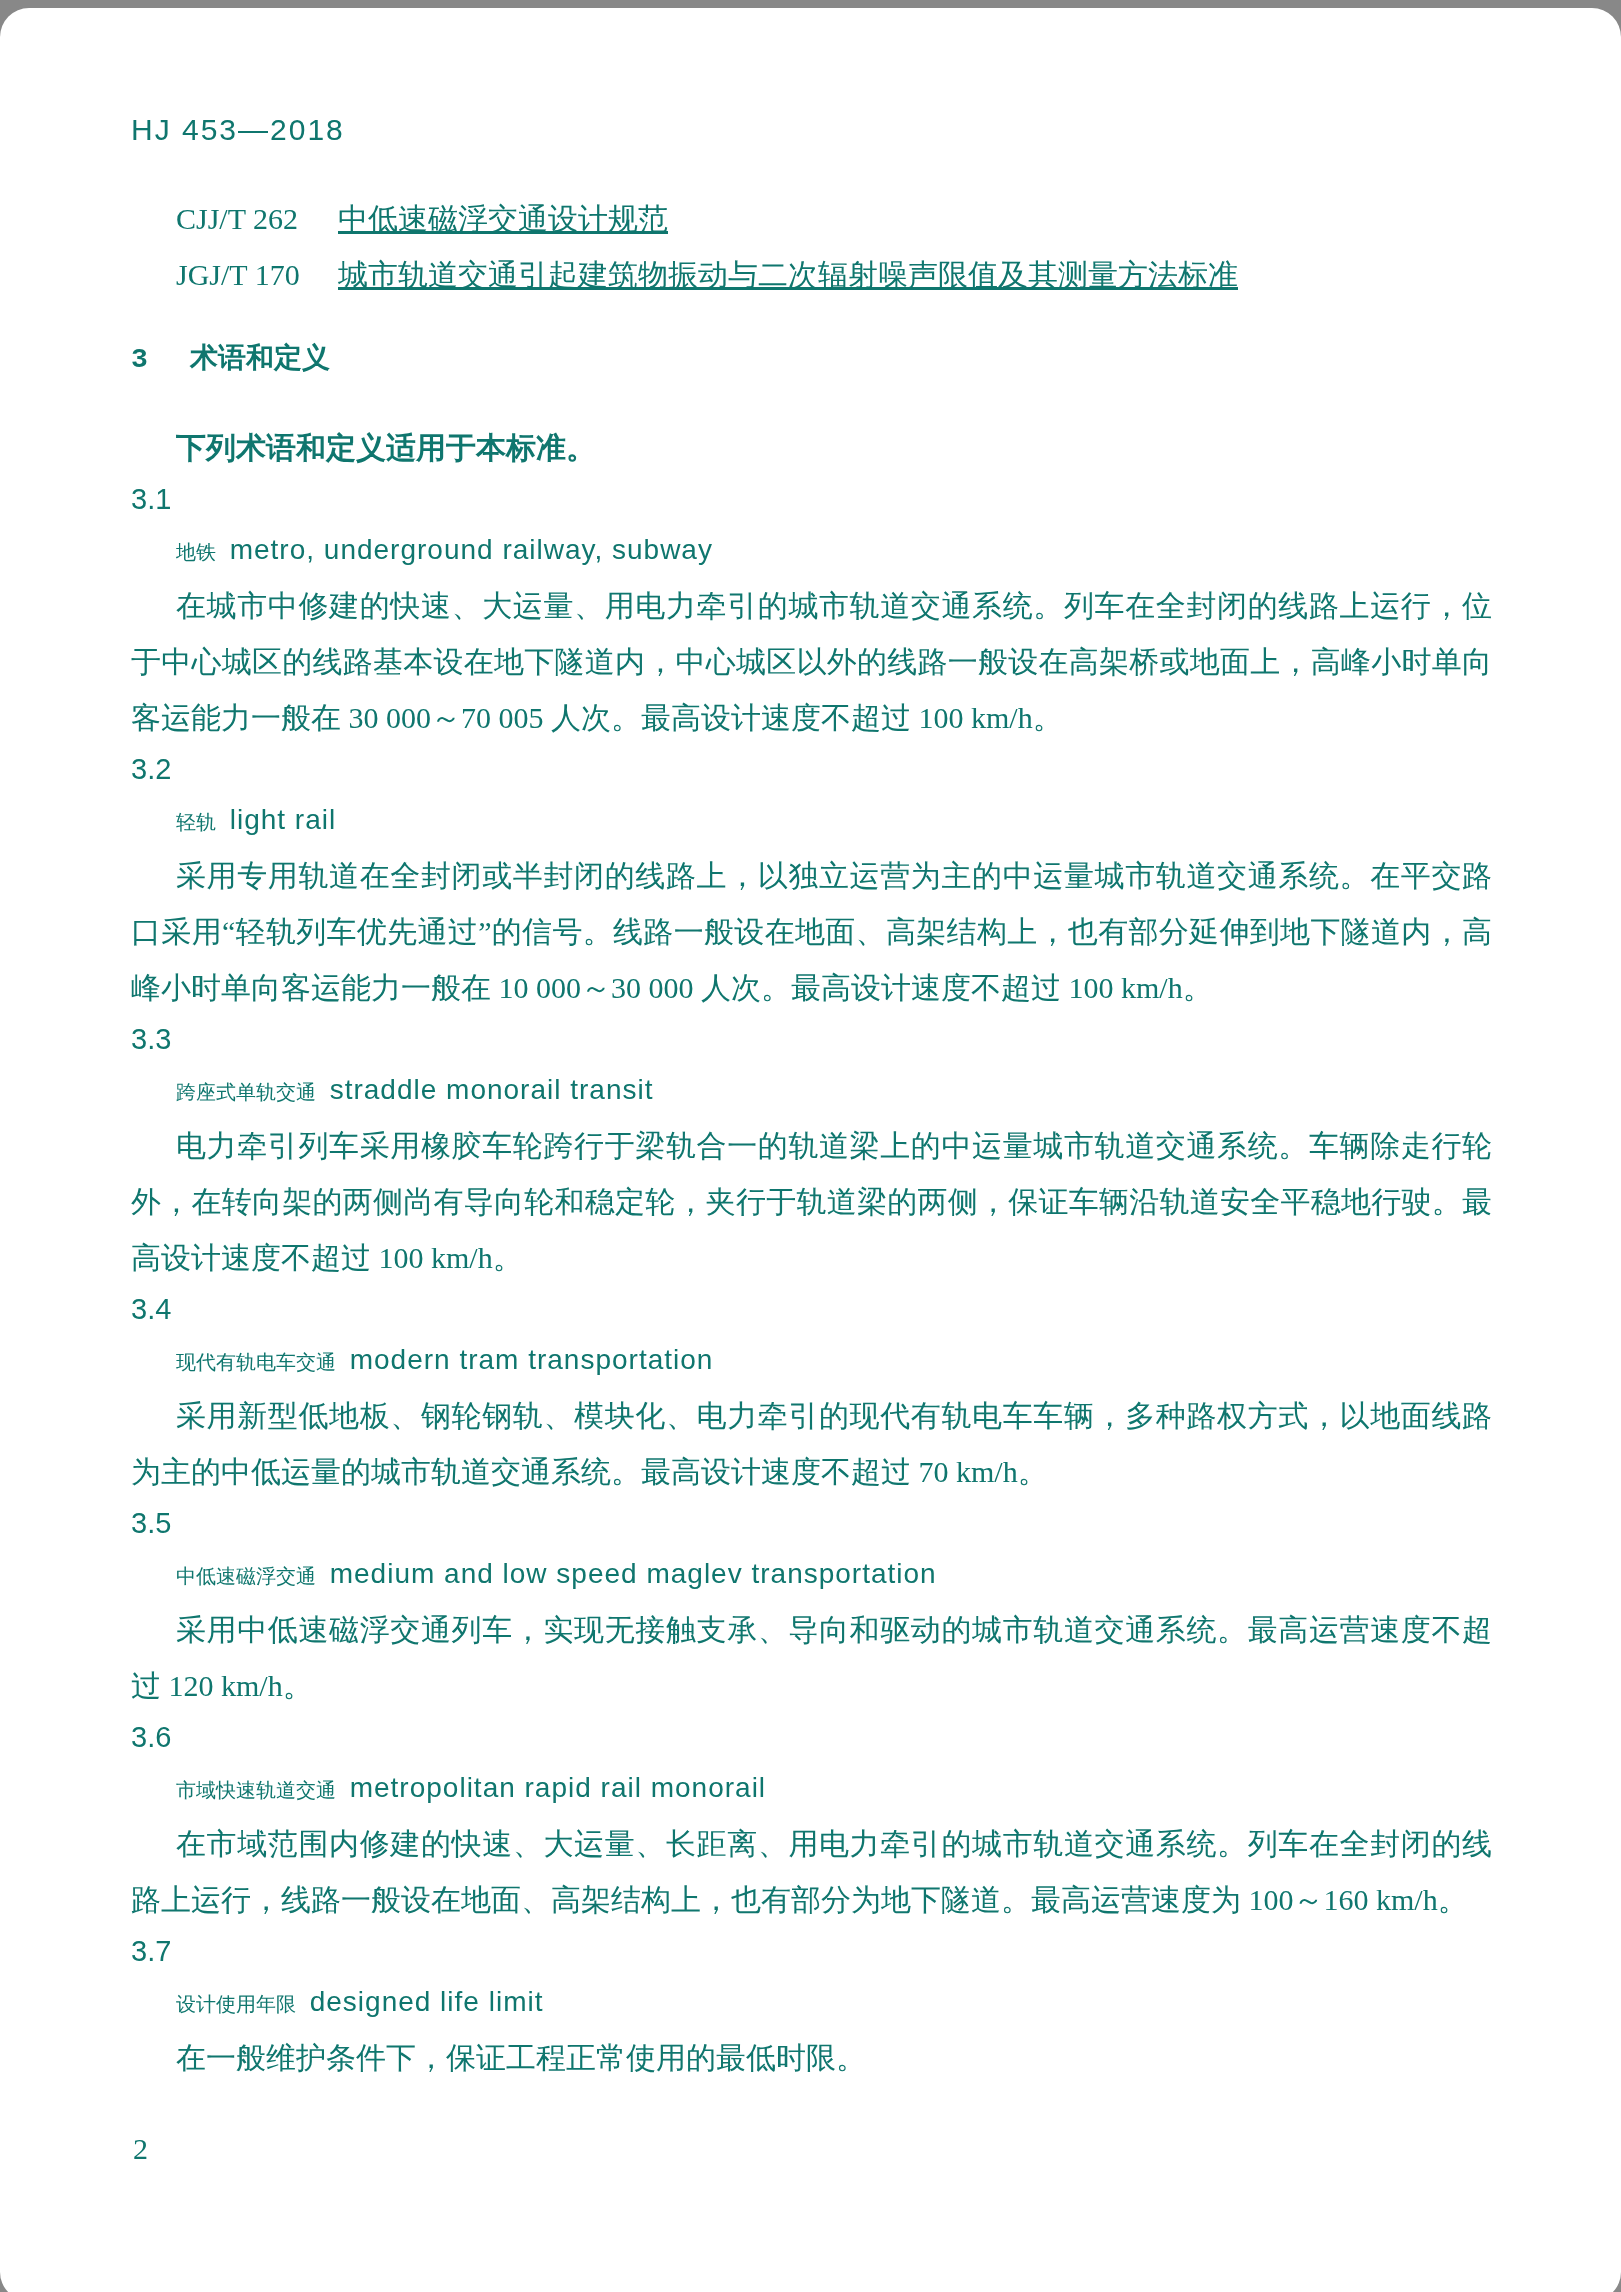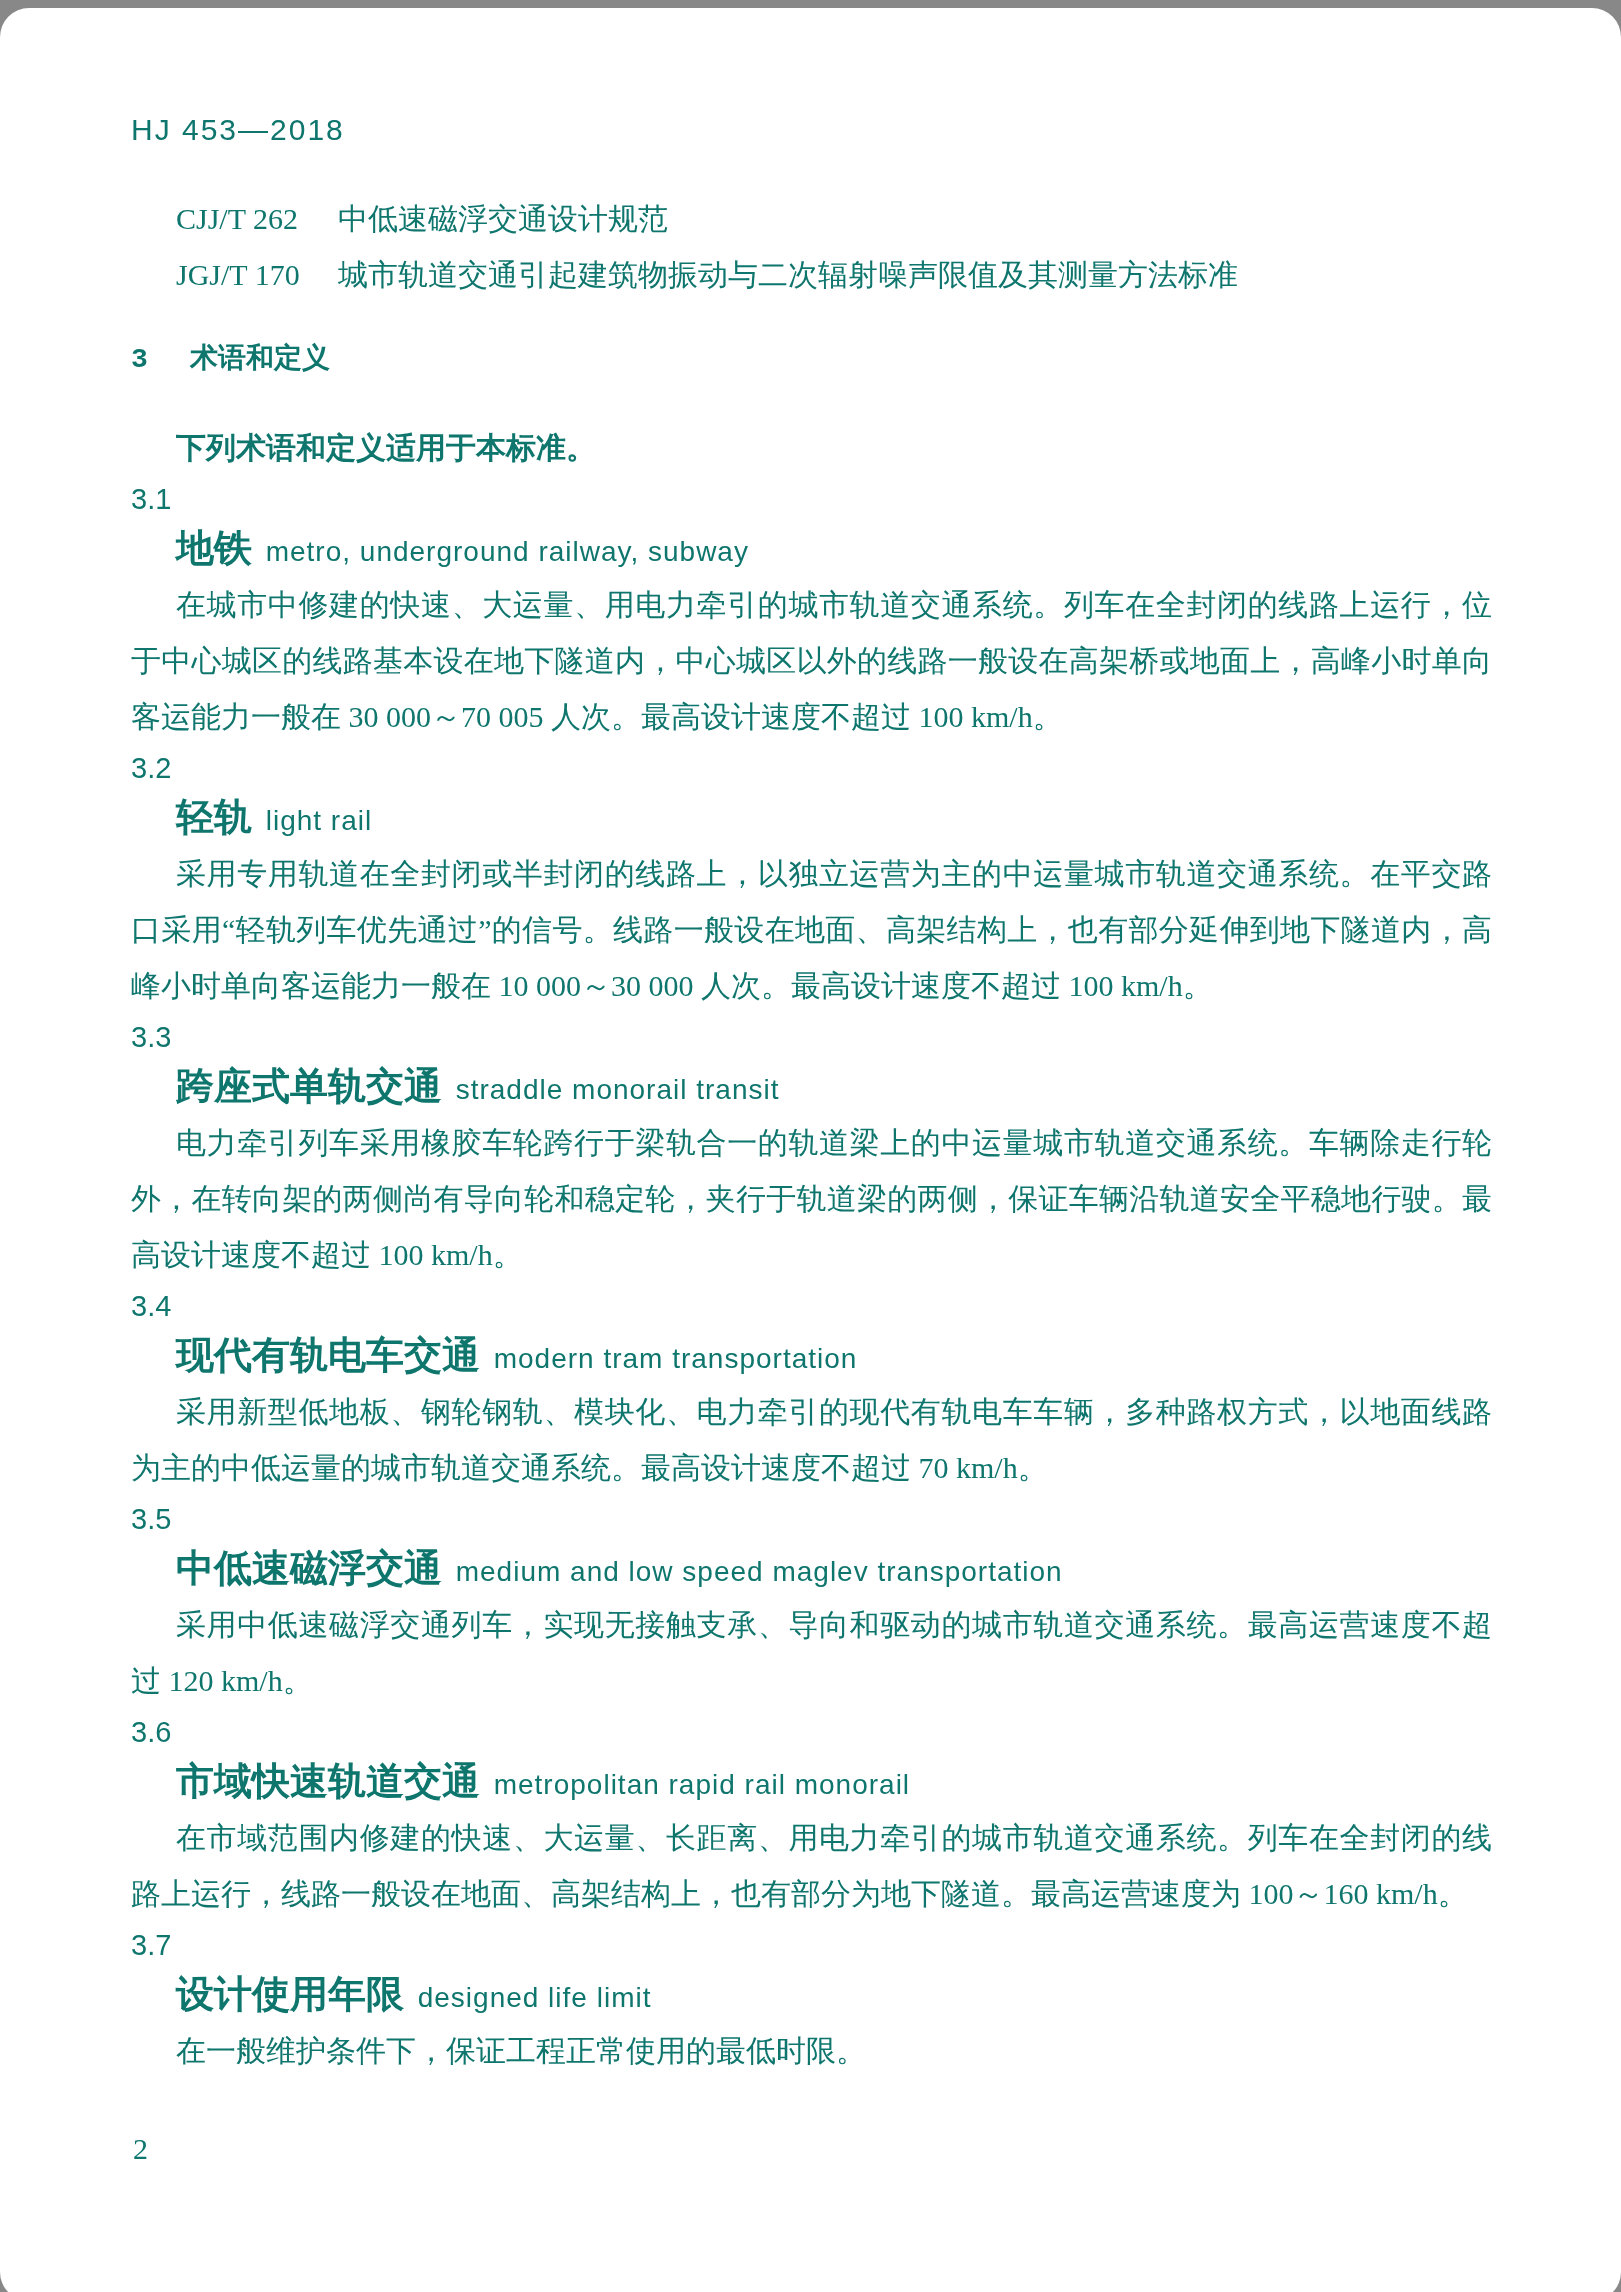--- a/index.html
+++ b/index.html
@@ -21,21 +21,21 @@
     right: 129px;
     top: 0;
   }
   .doc-header {
     margin-top: 94px;
     line-height: 56px;
     font-family: "Liberation Sans", "DejaVu Sans", sans-serif;
     font-size: 30px;
     letter-spacing: 2px;
   }
-  .references { margin-top: 33px; }
+  .references { margin-top: 33px; text-decoration: underline; }
   .ref-line {
     margin: 0;
     padding-left: 45px;
     line-height: 56px;
   }
   .ref-code {
     display: inline-block;
     min-width: 162px;
   }
   .section-heading {
@@ -62,22 +62,22 @@
     font-family: "Liberation Sans", "DejaVu Sans", sans-serif;
     font-size: 29px;
   }
   .term-line {
     margin: 0;
     padding-left: 45px;
     line-height: 51px;
   }
   .term-zh {
     font-family: "Liberation Sans", "DejaVu Sans", sans-serif;
-    font-weight: bold;
-    font-size: 38px;
+    font-weight: normal;
+    font-size: 20px;
   }
   .term-en {
     font-family: Liberation Sans, sans-serif;
     font-size: 28px;
     letter-spacing: 1px;
     margin-left: 13.7px;
   }
   .term-def {
     margin: 0;
     line-height: 56px;

